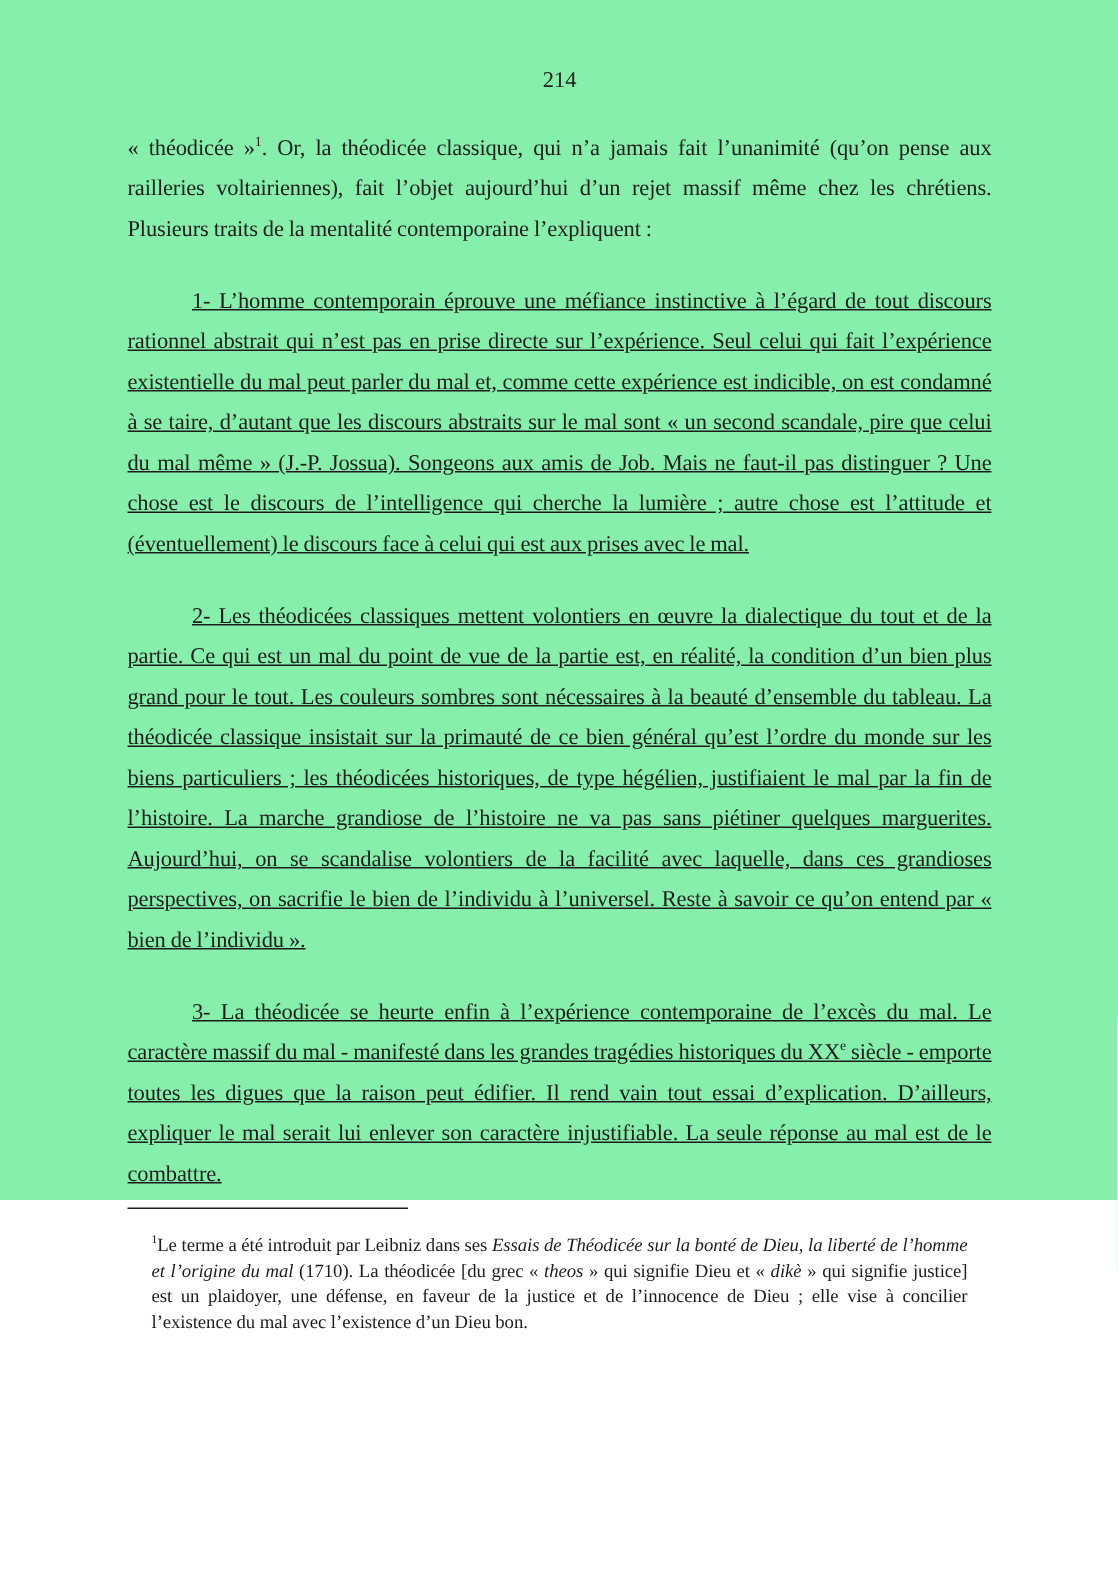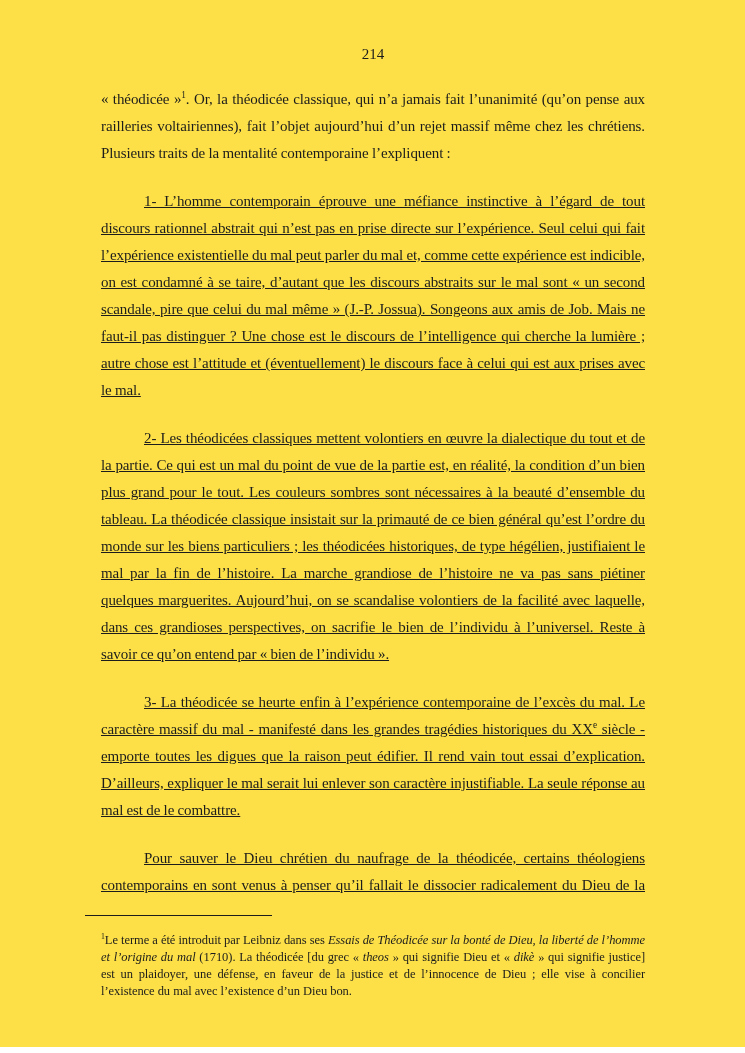--- a/index.html
+++ b/index.html
@@ -10,32 +10,32 @@
   body {
     width: 745px;
     height: 1053px;
     overflow: hidden;
     font-family: "Liberation Serif", "DejaVu Serif", serif;
     color: #1c1c1c;
   }
   .page {
     box-sizing: border-box;
     width: 745px;
-    height: 1047px;
+    height: 800px;
     padding: 45px 84px 0 85px;
-    background: #fde047;
+    background: #86efac;
   }
   .page-number {
     text-align: center;
     font-size: 15px;
     line-height: 18px;
     margin: 0 0 23px 0;
   }
   .body-text p.para {
-    margin: 16px;
+    margin: 0;
     font-size: 15px;
     line-height: 27px;
     text-align: justify;
     letter-spacing: -0.1px;
     word-spacing: -0.3px;
   }
   .body-text p.para + p.para {
     margin-top: 21px;
     text-decoration: underline;
   }
@@ -79,21 +79,20 @@
 
   <main class="body-text">
     <p class="para"><span>« théodicée »</span><span class="sup">1</span><span>. Or, la théodicée classique, qui n’a jamais fait l’unanimité (qu’on pense aux railleries voltairiennes), fait l’objet aujourd’hui d’un rejet massif même chez les chrétiens. Plusieurs traits de la mentalité contemporaine l’expliquent :</span></p>
 
     <p class="para indent"><span>1- L’homme contemporain éprouve une méfiance instinctive à l’égard de tout discours rationnel abstrait qui n’est pas en prise directe sur l’expérience. Seul celui qui fait l’expérience existentielle du mal peut parler du mal et, comme cette expérience est indicible, on est condamné à se taire, d’autant que les discours abstraits sur le mal sont « un second scandale, pire que celui du mal même » (J.-P. Jossua). Songeons aux amis de Job. Mais ne faut-il pas distinguer ? Une chose est le discours de l’intelligence qui cherche la lumière ; autre chose est l’attitude et (éventuellement) le discours face à celui qui est aux prises avec le mal.</span></p>
 
     <p class="para indent"><span>2- Les théodicées classiques mettent volontiers en œuvre la dialectique du tout et de la partie. Ce qui est un mal du point de vue de la partie est, en réalité, la condition d’un bien plus grand pour le tout. Les couleurs sombres sont nécessaires à la beauté d’ensemble du tableau. La théodicée classique insistait sur la primauté de ce bien général qu’est l’ordre du monde sur les biens particuliers ; les théodicées historiques, de type hégélien, justifiaient le mal par la fin de l’histoire. La marche grandiose de l’histoire ne va pas sans piétiner quelques marguerites. Aujourd’hui, on se scandalise volontiers de la facilité avec laquelle, dans ces grandioses perspectives, on sacrifie le bien de l’individu à l’universel. Reste à savoir ce qu’on entend par « bien de l’individu ».</span></p>
 
     <p class="para indent"><span>3- La théodicée se heurte enfin à l’expérience contemporaine de l’excès du mal. Le caractère massif du mal - manifesté dans les grandes tragédies historiques du XX</span><span class="sup">e</span><span> siècle - emporte toutes les digues que la raison peut édifier. Il rend vain tout essai d’explication. D’ailleurs, expliquer le mal serait lui enlever son caractère injustifiable. La seule réponse au mal est de le combattre.</span></p>
 
-    <p class="para indent justify-last"><span>Pour sauver le Dieu chrétien du naufrage de la théodicée, certains théologiens contemporains en sont venus à penser qu’il fallait le dissocier radicalement du Dieu de la</span></p>
   </main>
 
   <footer class="footnote-area">
     <hr class="footnote-sep">
     <p class="footnote"><span class="sup">1</span><span>Le terme a été introduit par Leibniz dans ses </span><span class="it">Essais de Théodicée sur la bonté de Dieu, la liberté de l’homme et l’origine du mal</span><span> (1710). La théodicée [du grec « </span><span class="it">theos</span><span> » qui signifie Dieu et « </span><span class="it">dikè</span><span> » qui signifie justice] est un plaidoyer, une défense, en faveur de la justice et de l’innocence de Dieu ; elle vise à concilier l’existence du mal avec l’existence d’un Dieu bon.</span></p>
   </footer>
 
 </div>
 
 </body></html>

